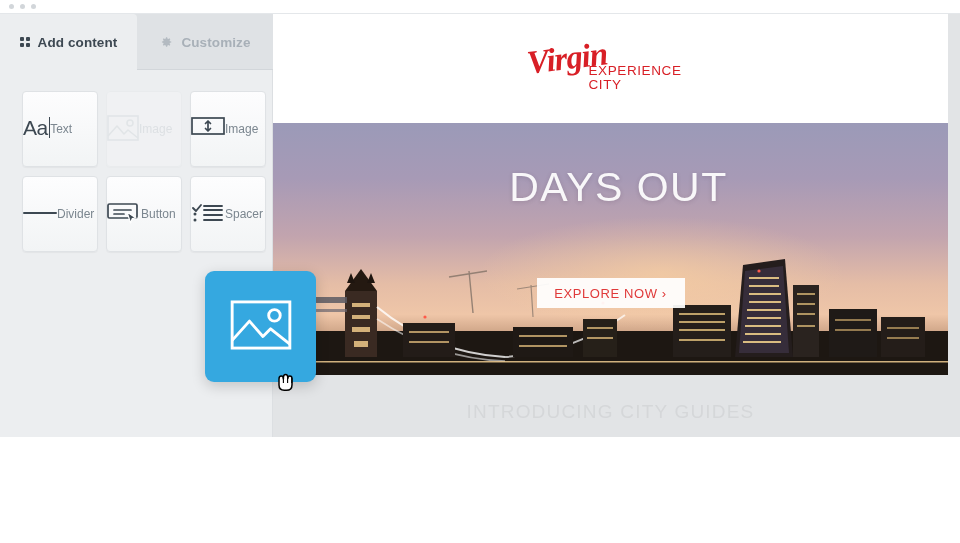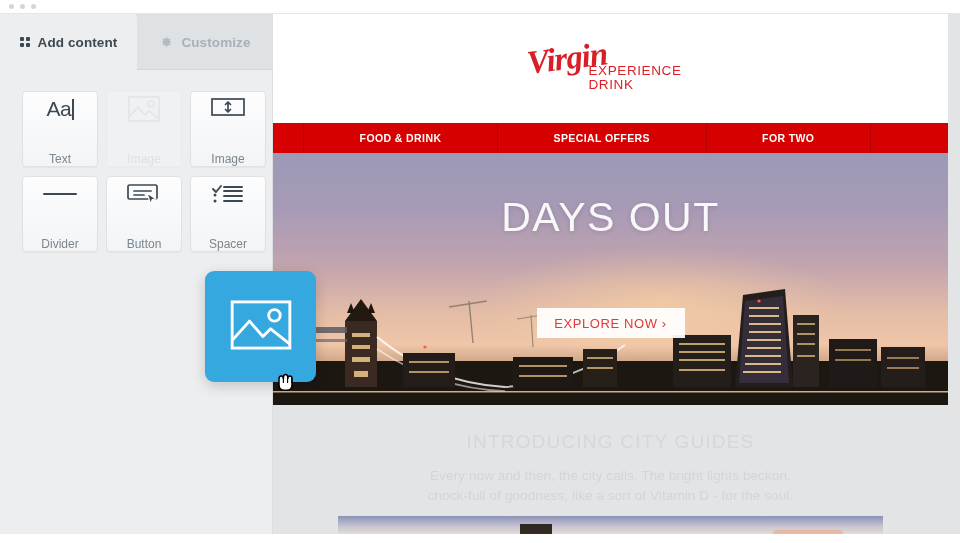--- a/index.html
+++ b/index.html
@@ -5,21 +5,21 @@
   * { box-sizing: border-box; margin: 0; padding: 0; }
   html, body {
     width: 960px; height: 543px;
     font-family: "Liberation Sans", sans-serif;
     background: #ffffff;
     overflow: hidden;
   }
 
   .app-window {
     position: relative;
-    width: 960px; height: 534px;
+    width: 960px; height: 437px;
     background: #f9a8d4;
     overflow: hidden;
   }
 
   
   .titlebar {
     position: absolute; left: 0; top: 0;
     width: 960px; height: 14px;
     background: #ffffff;
     border-bottom: 1px solid #e4e7ea;
@@ -81,22 +81,22 @@
     position: absolute; left: 22px; top: 77px;
     display: grid;
     grid-template-columns: repeat(3, 76px);
     grid-gap: 9px 8px;
   }
   .block {
     width: 76px; height: 76px;
     background: linear-gradient(#fdfdfe, #f2f4f5);
     border: 1px solid #dfe2e5;
     border-radius: 4px;
-    display: flex; flex-direction: column;
-    align-items: center; justify-content: space-between;
+    display: flex; flex-direction: row;
+    align-items: center; justify-content: flex-start;
     cursor: grab;
     box-shadow: 0 1px 1px rgba(0,0,0,.04);
   }
   .block.dragging {
     background: #f6f7f8;
     border-color: #e6e9eb;
     opacity: .42;
   }
   .block-icon {
     height: 34px;
@@ -201,21 +201,21 @@
     width: 55%; height: 45%;
     background: radial-gradient(ellipse at center, rgba(255,214,160,.55), rgba(255,200,150,0) 70%);
   }
   .skyline {
     position: absolute; left: 0; bottom: 0; width: 100%; height: 118px;
   }
   .hero-overlay {
     position: absolute; left: 0; top: 0; width: 100%; height: 100%;
   }
   .hero-title {
-    position: absolute; left: 0; top: 42px; width: 100%;
+    position: absolute; left: 8px; top: 42px; width: 100%;
     text-align: center;
     color: rgba(255,255,255,.93);
     font-size: 41px;
     font-weight: normal;
     line-height: 44px;
     letter-spacing: 1.5px;
     font-family: "Liberation Sans", sans-serif;
     text-shadow: 0 1px 4px rgba(60,40,60,.18);
   }
   .hero-btn {
@@ -381,32 +381,25 @@
   </div>
 
   <div class="canvas">
     <div class="email">
 
       <div class="logo-area">
         <div class="logo">
           <span class="logo-script">Virgin</span>
           <span class="logo-sub">
             <span>EXPERIENCE</span><br>
-            <span>DRINK</span>
+            <span>CITY</span>
           </span>
         </div>
       </div>
 
-      <div class="nav">
-        <div class="nav-spacer"></div>
-        <div class="nav-item">FOOD &amp; DRINK</div>
-        <div class="nav-item">SPECIAL OFFERS</div>
-        <div class="nav-item">FOR TWO</div>
-        <div class="nav-end"></div>
-      </div>
 
       <div class="hero">
         <div class="sky-glow"></div>
 
         <svg class="skyline" viewBox="0 0 675 118" preserveAspectRatio="none">
 
           <rect x="0" y="74" width="675" height="44" fill="#1d1712"></rect>
 
           <path d="M470 8 L512 2 L520 100 L462 100 Z" fill="#241d1d"></path>
           <path d="M472 14 L510 9 L516 96 L466 96 Z" fill="#3a3040" opacity=".85"></path>

